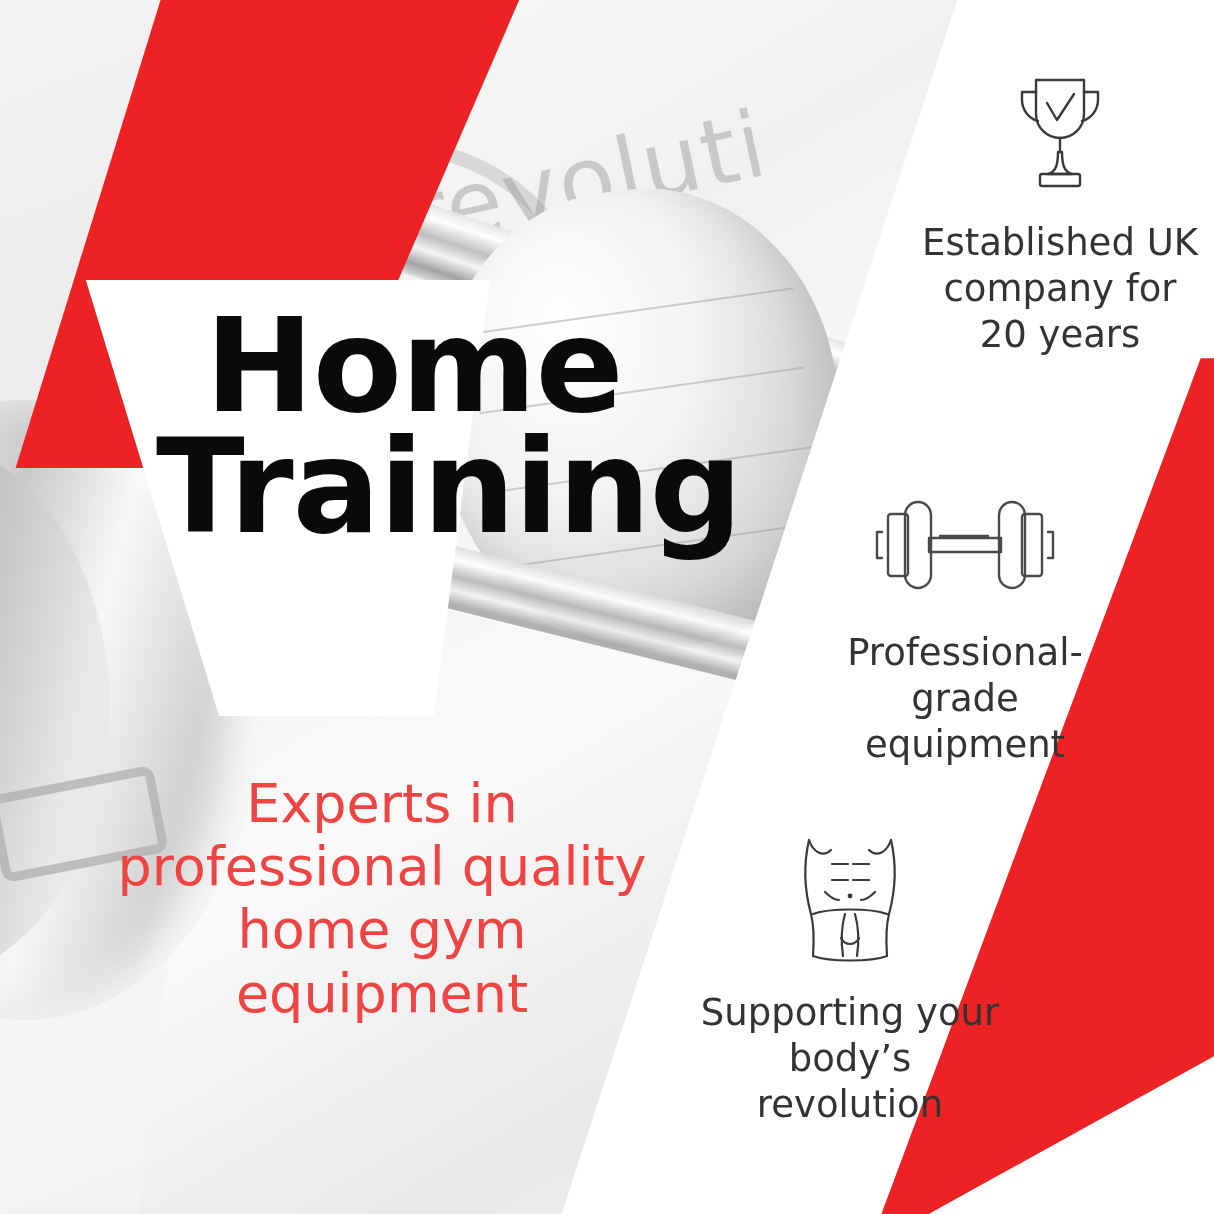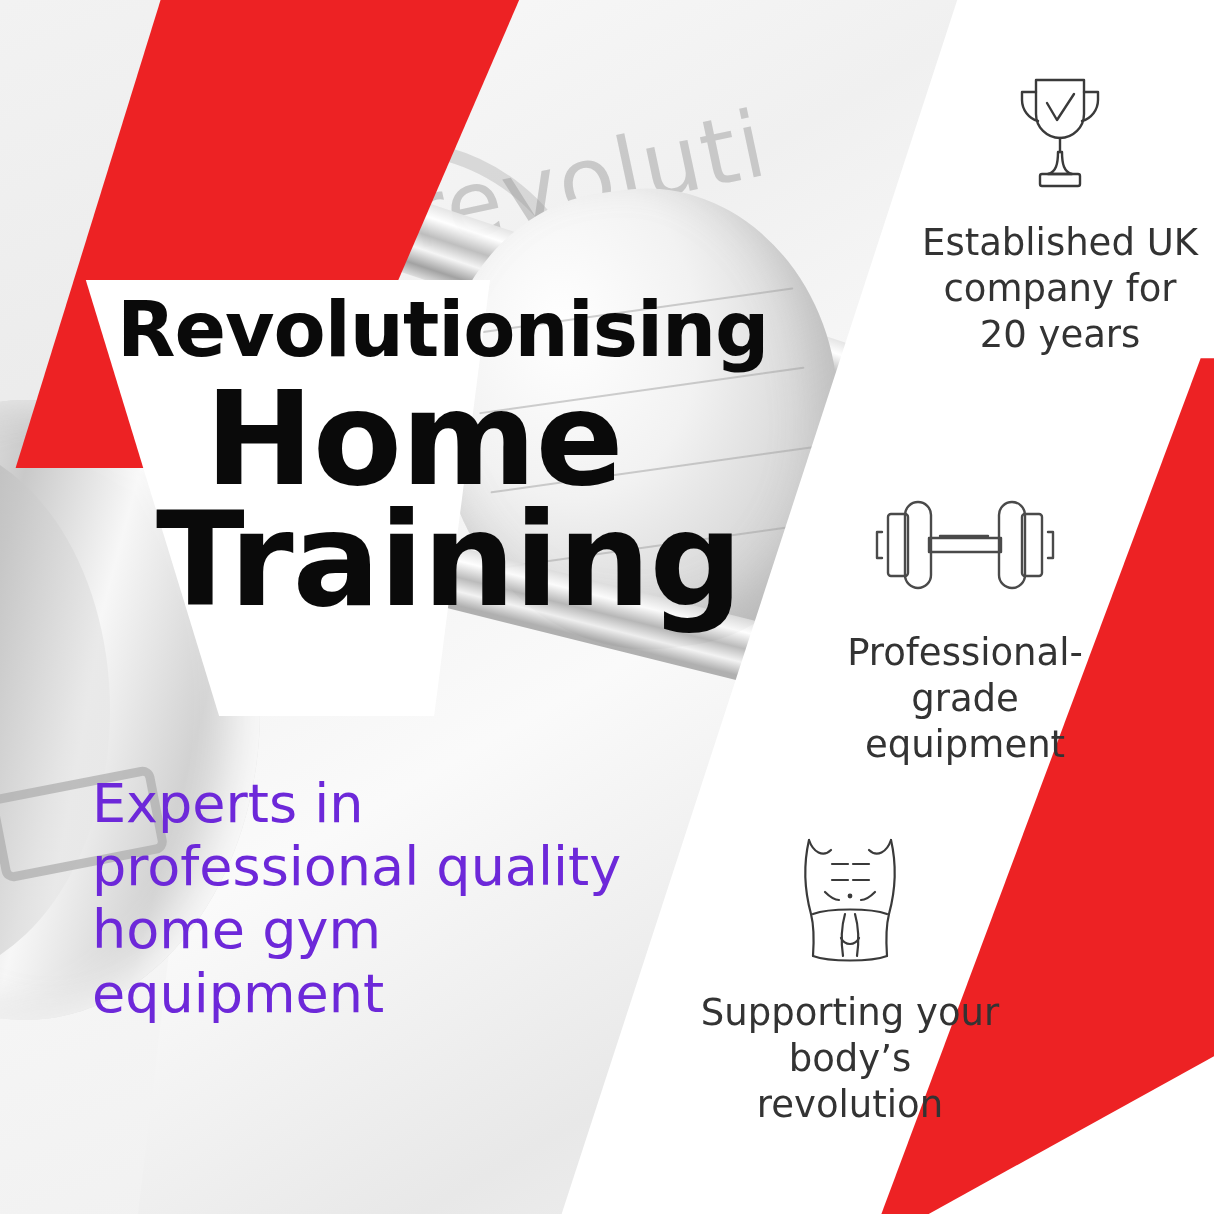--- a/index.html
+++ b/index.html
@@ -117,21 +117,21 @@
     letter-spacing:-1px;
   }
   .hl-1{font-size:76px;display:block;margin-left:12px;}
   .hl-2{font-size:130px;display:block;margin-left:100px;margin-top:10px;}
   .hl-3{font-size:130px;display:block;margin-left:51px;margin-top:-4px;}
 
   
   .subcopy{
     position:absolute;left:92px;top:772px;width:580px;
     font-family:"DejaVu Sans",sans-serif;
-    font-size:54px;line-height:1.17;color:#6d28d9;font-weight:400;
+    font-size:54px;line-height:1.17;color:#ef4444;font-weight:400;text-align:center;
   }
 
   
   .features{position:absolute;left:615px;top:0;width:574px;height:897px;}
   .feature{position:absolute;width:100%;text-align:center;}
   .feature .ficon{display:flex;justify-content:center;align-items:center;height:150px;}
   .feature .flabel{
     font-family:"DejaVu Sans",sans-serif;
     font-size:37px;line-height:1.24;color:#333333;font-weight:400;
     margin-top:10px;white-space:pre-line;
@@ -168,21 +168,20 @@
 
   <div class="right-panel"></div>
 
   <div class="red-right">
       <u></u>
     </div>
 
   <div class="white-panel"></div>
 
   <div class="headline">
-    <span class="hl-1">Revolutionising</span>
     <span class="hl-2">Home</span>
     <span class="hl-3">Training</span>
   </div>
 
   <div class="subcopy">Experts in professional quality home gym equipment</div>
 
   <div class="features">
 
     <div class="feature" id="feat-0">
       <div class="ficon">

